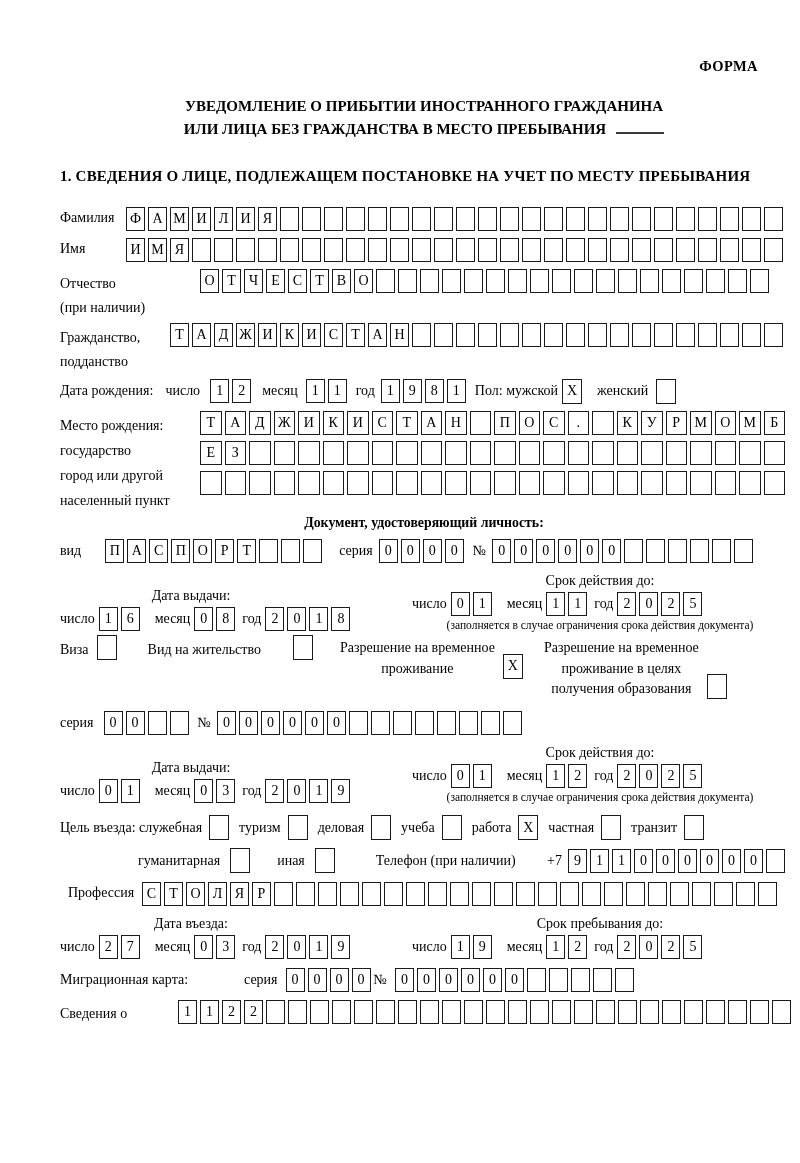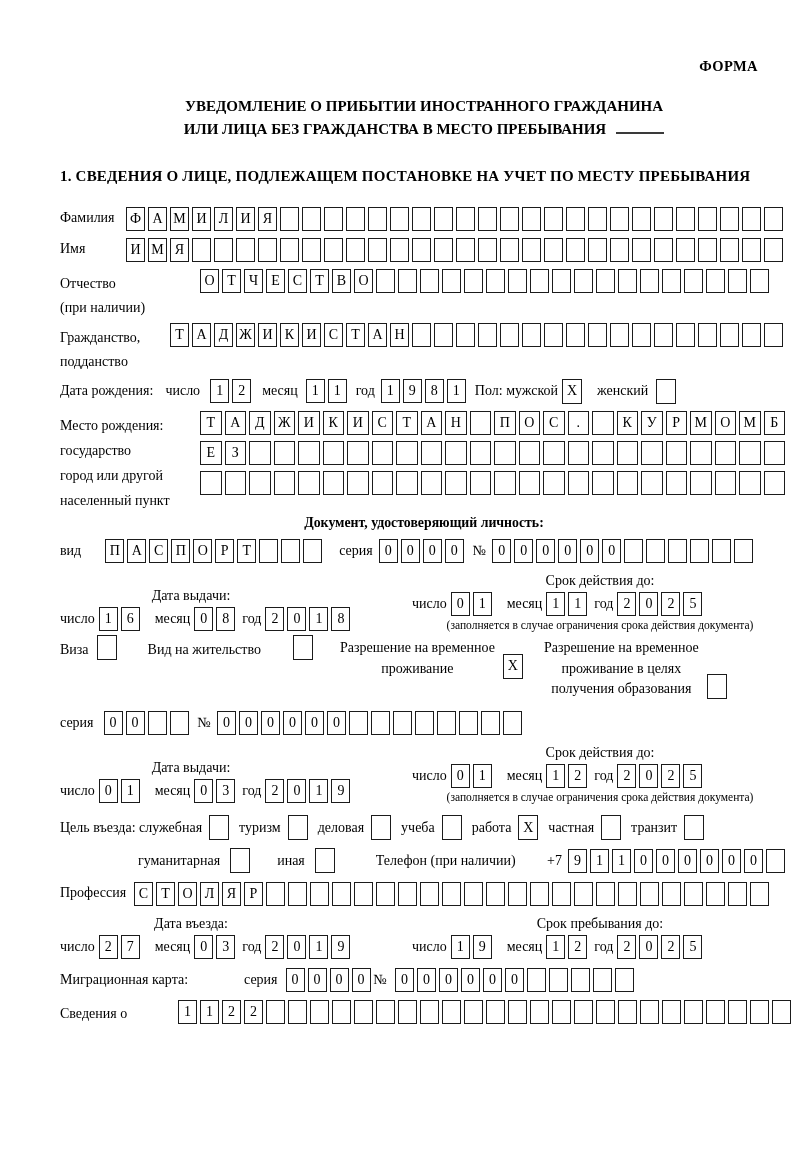--- a/index.html
+++ b/index.html
@@ -603,21 +603,21 @@
           <span class="cell">0</span>
           <span class="cell">0</span>
           <span class="cell">0</span>
           <span class="cell">0</span>
           <span class="cell">0</span>
           <span class="cell"></span>
         </span>
     </span>
   </div>
 
-  <div class="row" style="margin-top:9px;">
+  <div class="row" style="margin-top:9px;justify-content:center;">
     <div class="lbl" style="width:74px;">Профессия</div>
     <div class="boxes">
         <span class="cell">С</span>
         <span class="cell">Т</span>
         <span class="cell">О</span>
         <span class="cell">Л</span>
         <span class="cell">Я</span>
         <span class="cell">Р</span>
         <span class="cell"></span>
         <span class="cell"></span>

